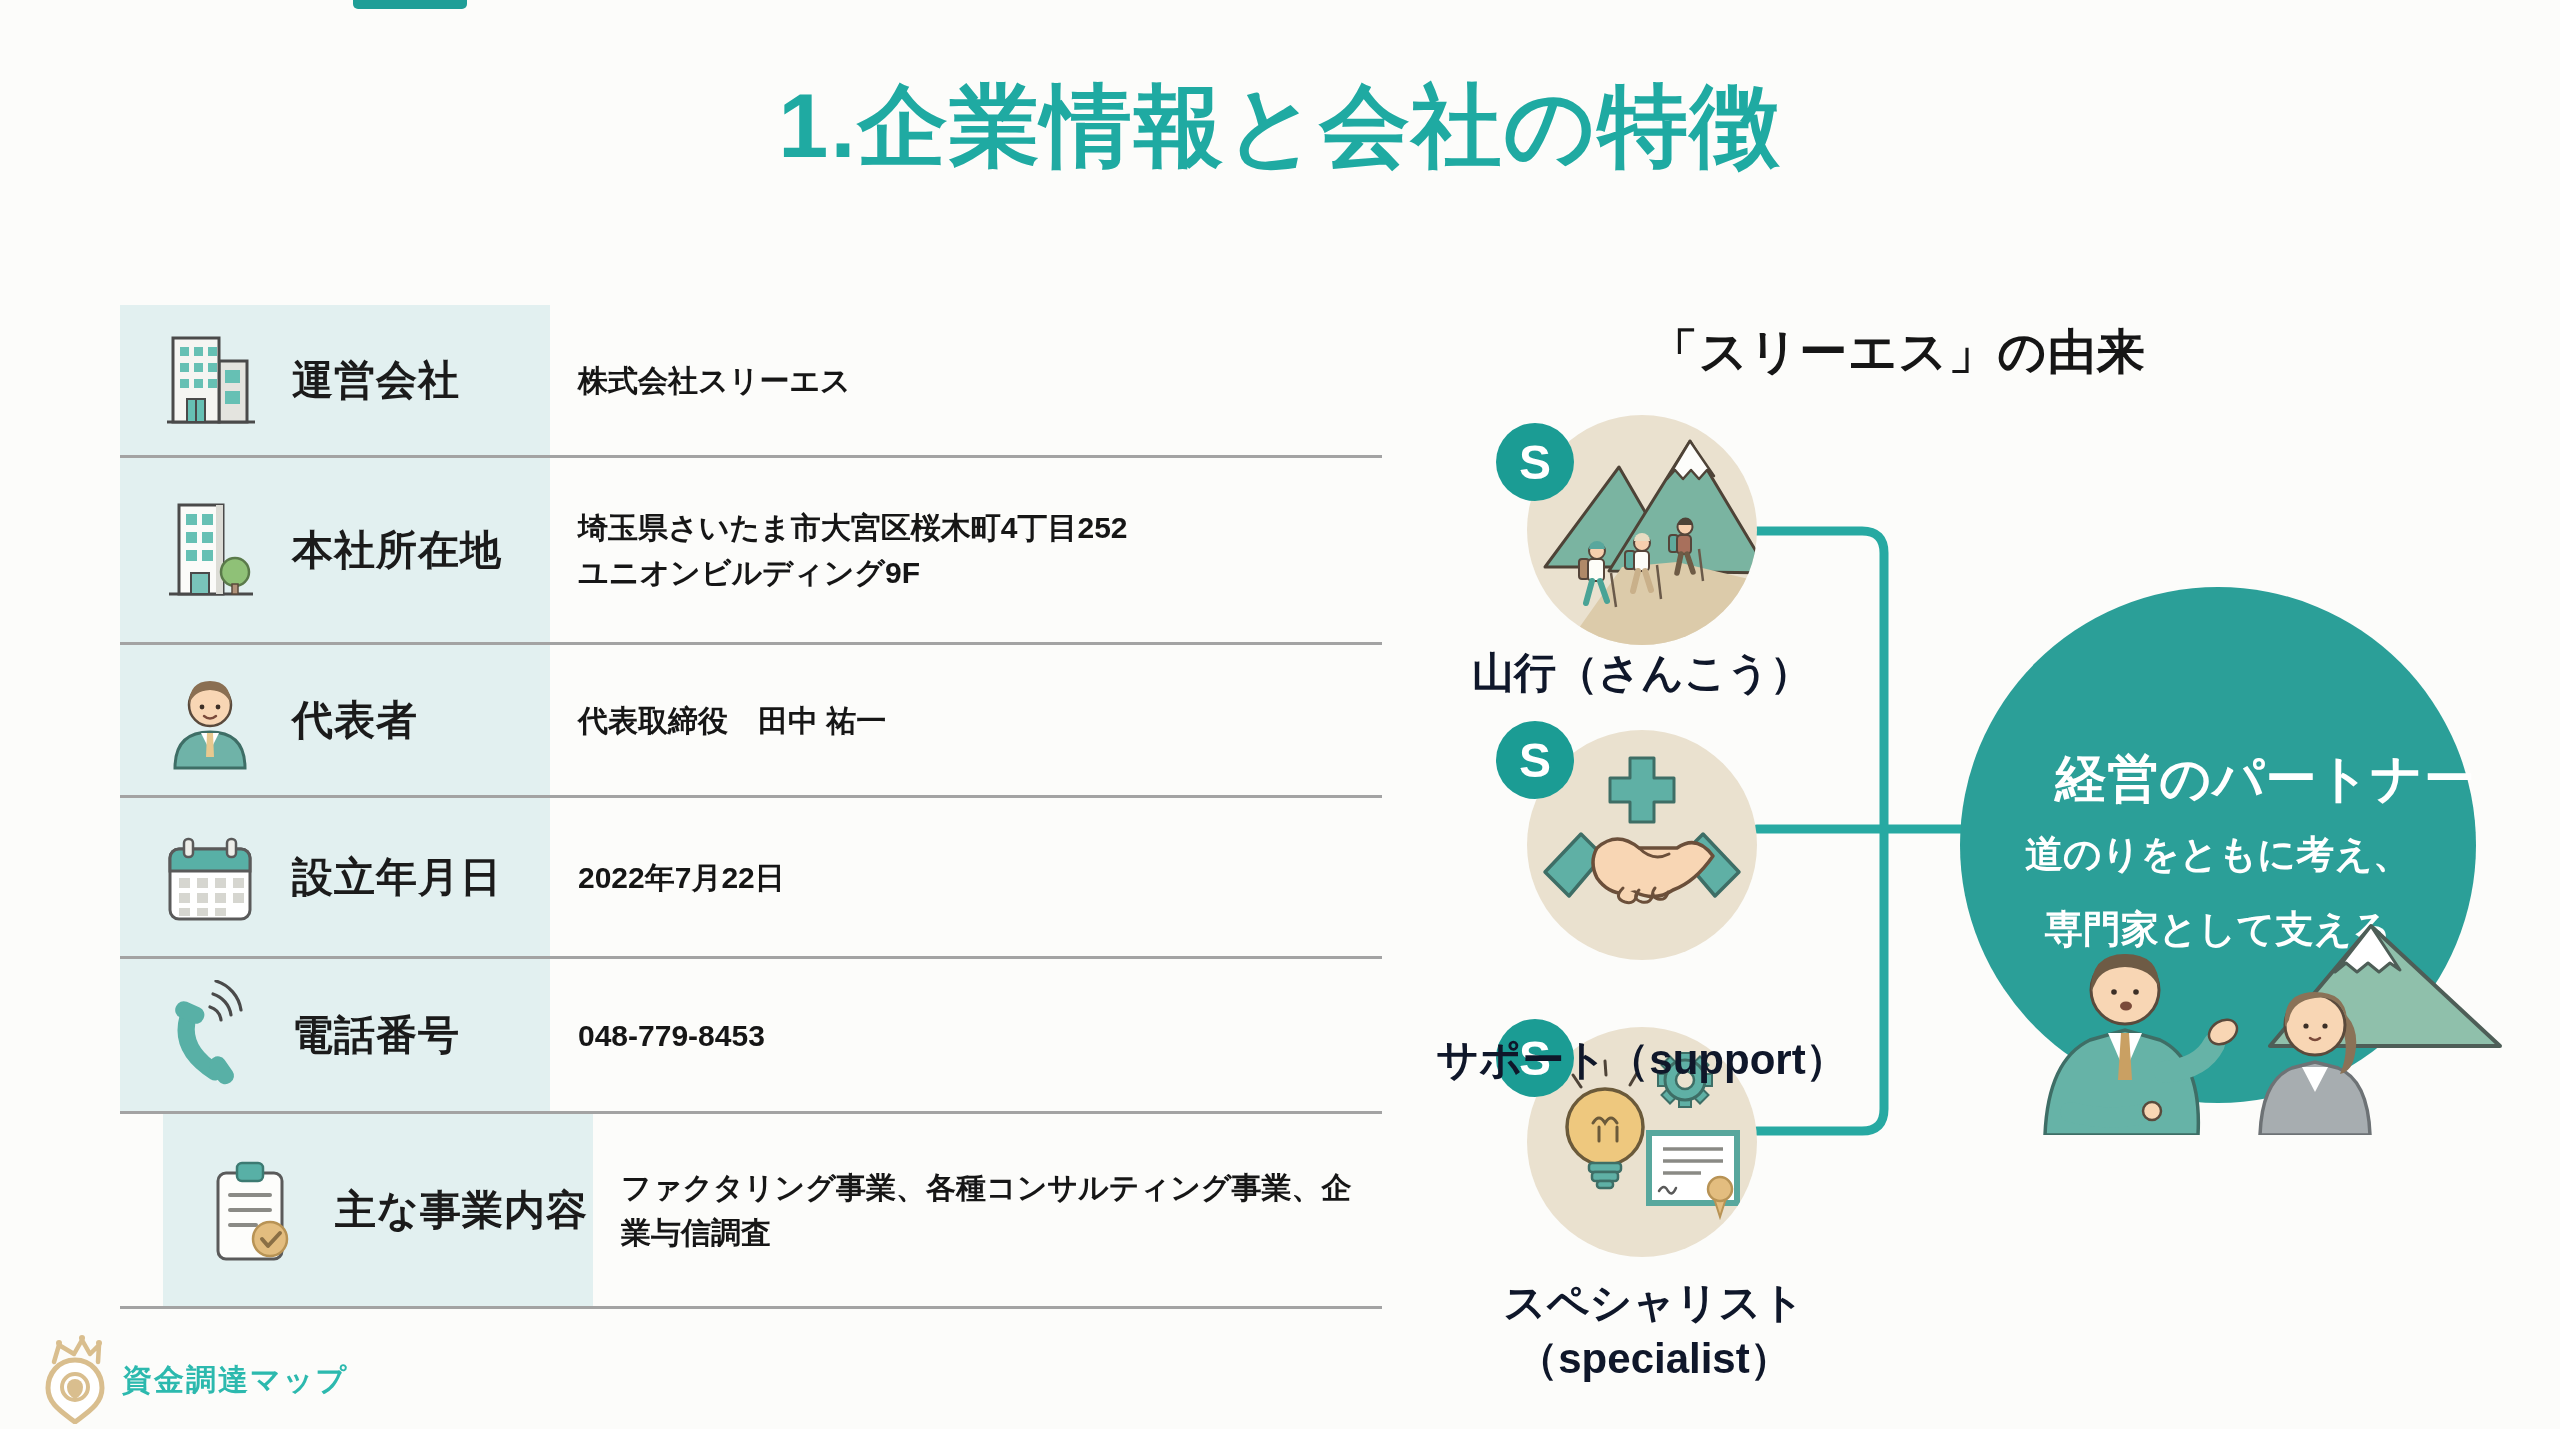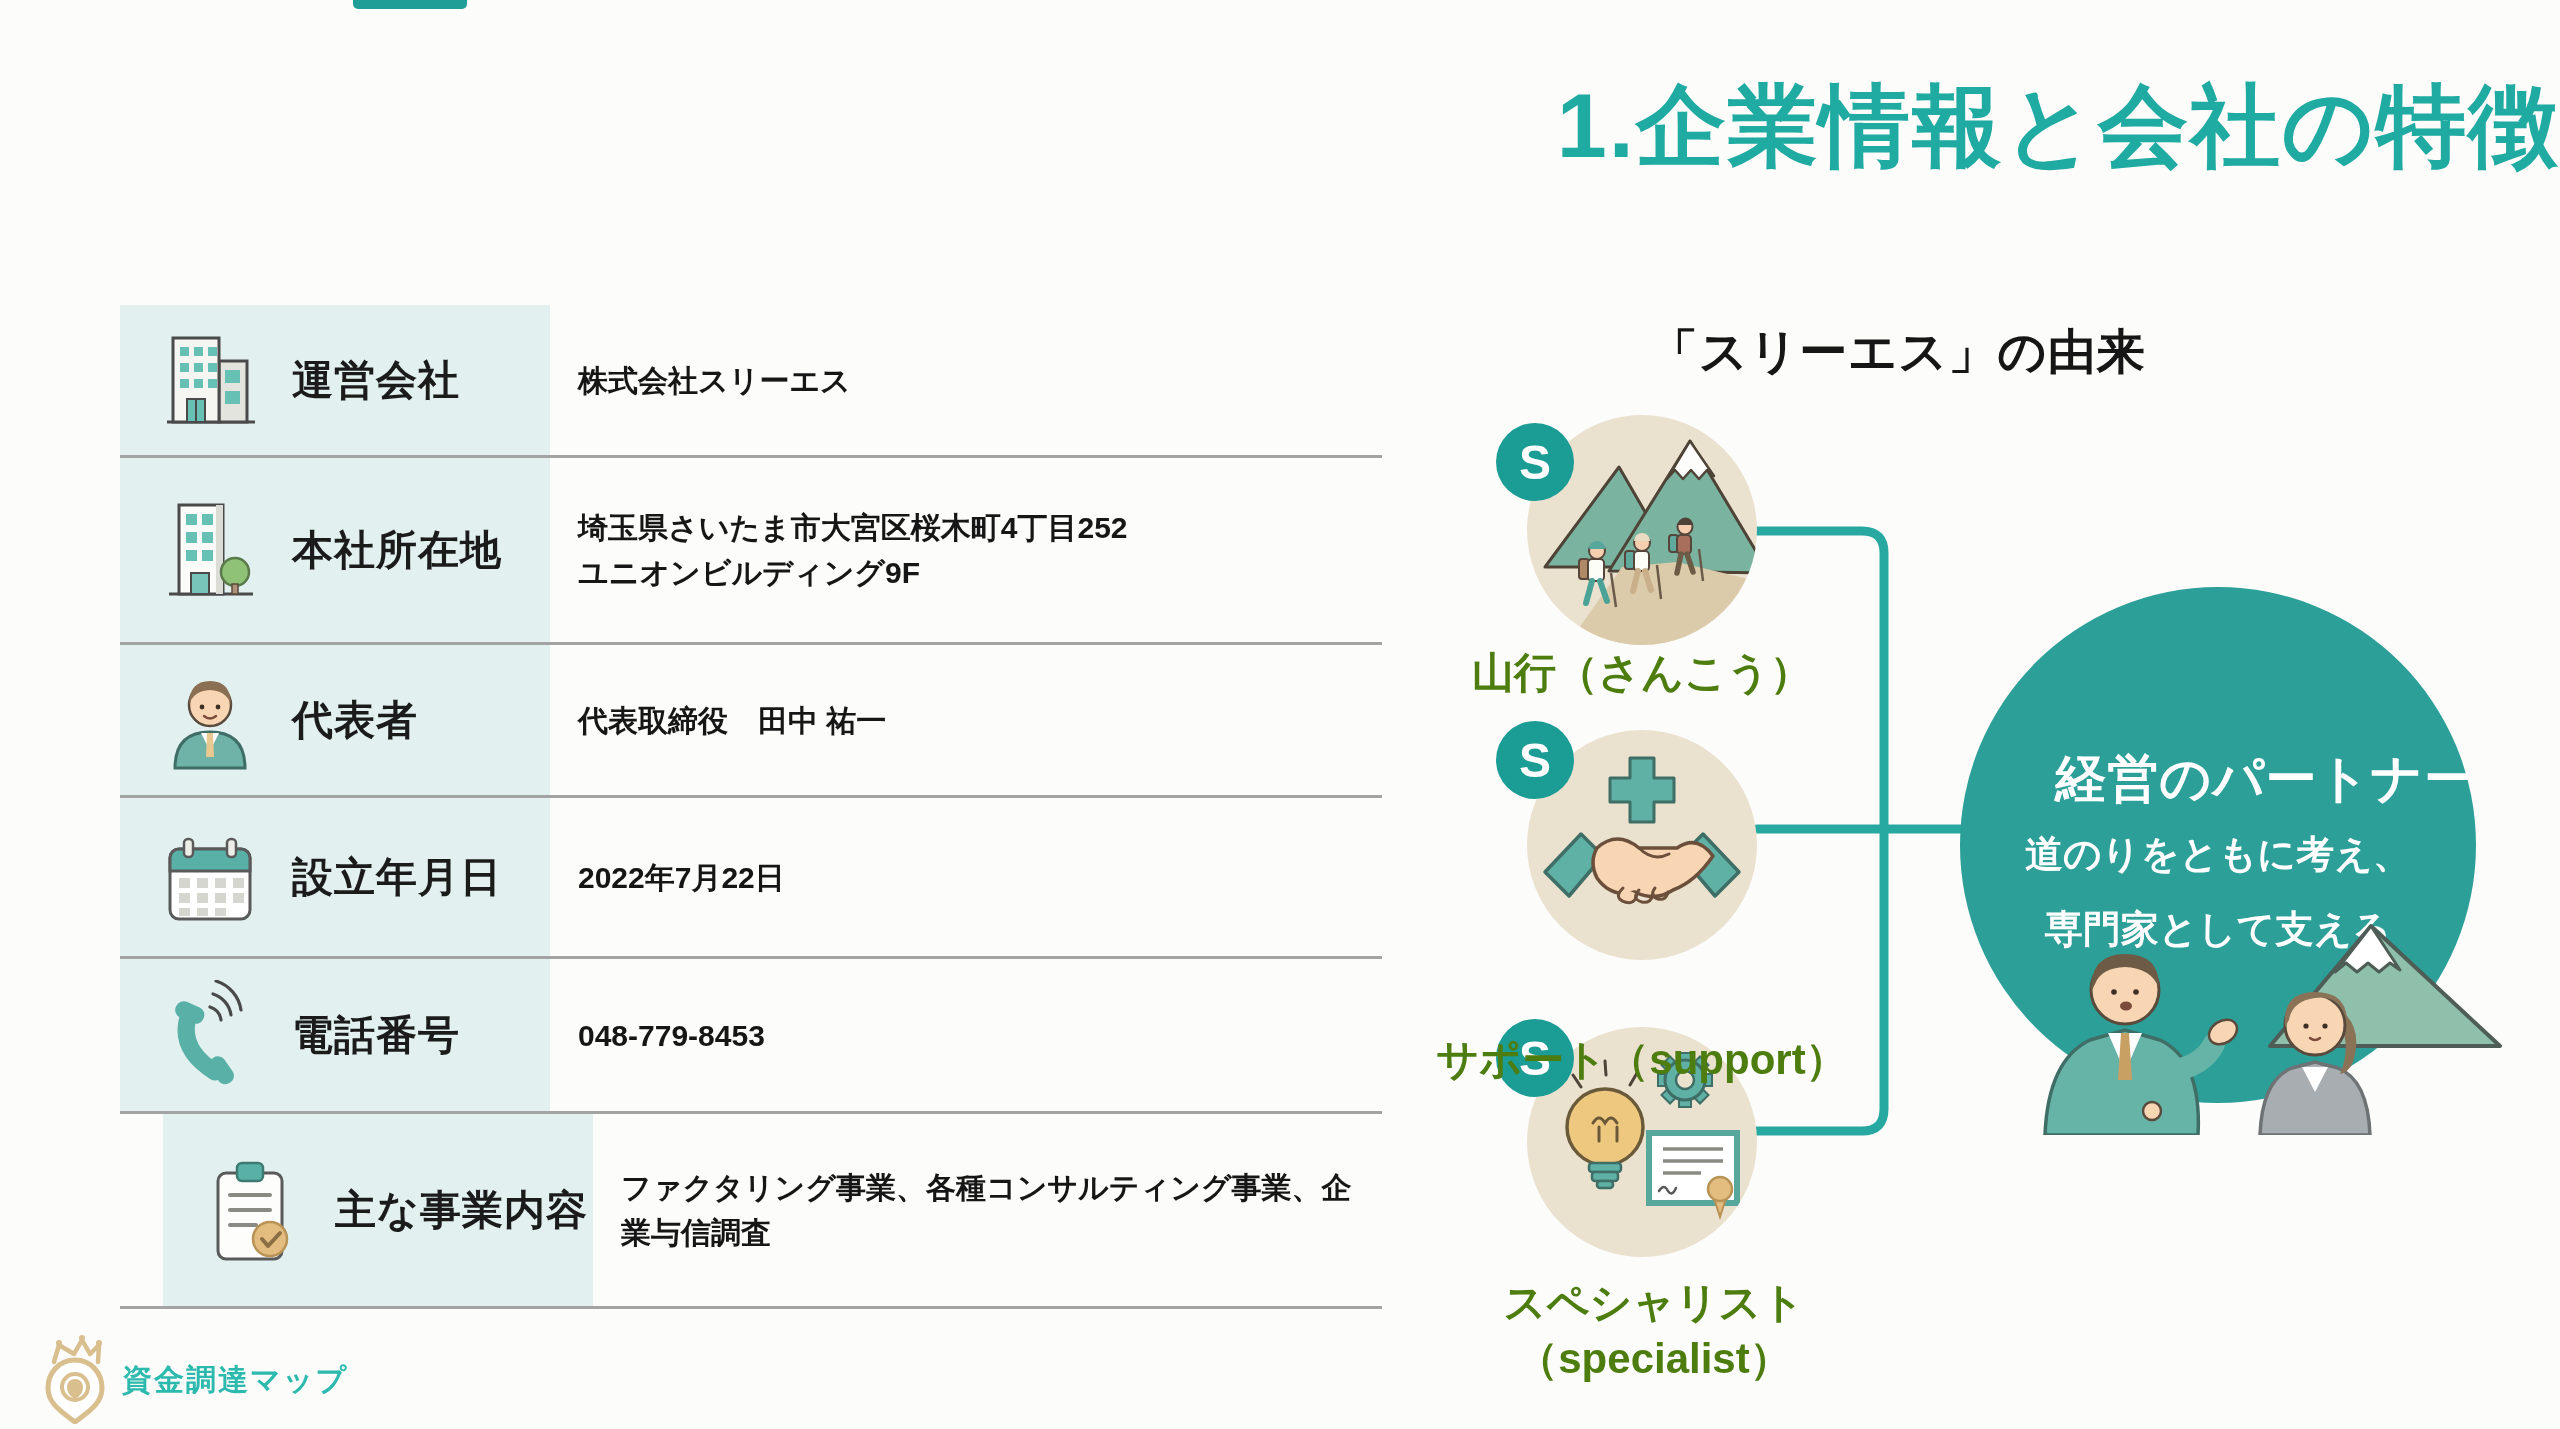--- a/index.html
+++ b/index.html
@@ -5,21 +5,21 @@
   html,body{margin:0;padding:0;background:#e8e8e8;}
   .slide{
     position:relative; width:2560px; height:1429px; overflow:hidden;
     background:#fcfcfa;
     font-family:"Liberation Sans","DejaVu Sans",sans-serif;
   }
   
   .top-bar{position:absolute;left:353px;top:0;width:114px;height:9px;background:#1f9e97;border-radius:0 0 5px 5px;}
   
   .main-title{
-    position:absolute;top:66px;left:0;width:100%;text-align:right;
+    position:absolute;top:66px;left:0;width:100%;text-align:center;
     font-size:90px;font-weight:bold;color:#1faaa2;letter-spacing:2px;
   }
   
   .info-table{position:absolute;left:120px;top:305px;width:1262px;}
   .t-row{display:flex;border-bottom:3px solid #a3a3a3;}
   .t-row:nth-child(1){min-height:150px;}
   .t-row:nth-child(2){min-height:184px;}
   .t-row:nth-child(3){min-height:150px;}
   .t-row:nth-child(4){min-height:158px;}
   .t-row:nth-child(5){min-height:152px;text-align:right;}
@@ -49,21 +49,21 @@
   .oc3{left:1527px;top:1027px;}
   .s-badge{
     position:absolute;width:78px;height:78px;border-radius:50%;background:#1b9c94;
     display:flex;align-items:center;justify-content:center;
     color:#ffffff;font-size:48px;font-weight:bold;
   }
   .sb1{left:1496px;top:423px;}
   .sb2{left:1496px;top:721px;}
   .sb3{left:1496px;top:1019px;}
   .origin-label{
-    position:absolute;text-align:center;font-size:42px;font-weight:bold;color:#4d7c0f;
+    position:absolute;text-align:center;font-size:42px;font-weight:bold;color:#0f172a;
   }
   .ol1{left:1382px;top:645px;width:520px;}
   .ol2{left:1382px;top:1032px;width:520px;}
   .ol3{left:1374px;top:1275px;width:560px;}
   .big-circle{
     position:absolute;left:1960px;top:587px;width:516px;height:516px;border-radius:50%;
     background:#2b9f98;
   }
   .bc-heading{
     position:absolute;top:158px;left:0;width:100%;text-align:right;

